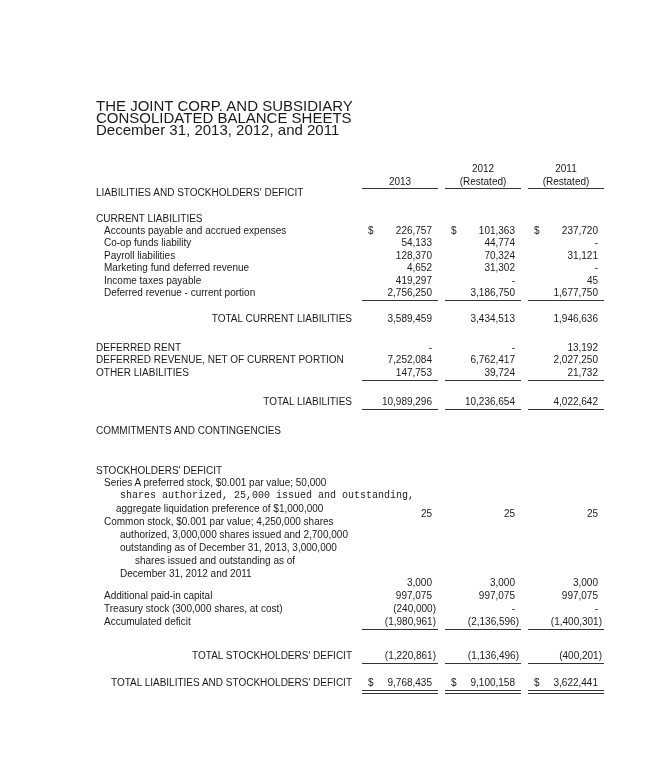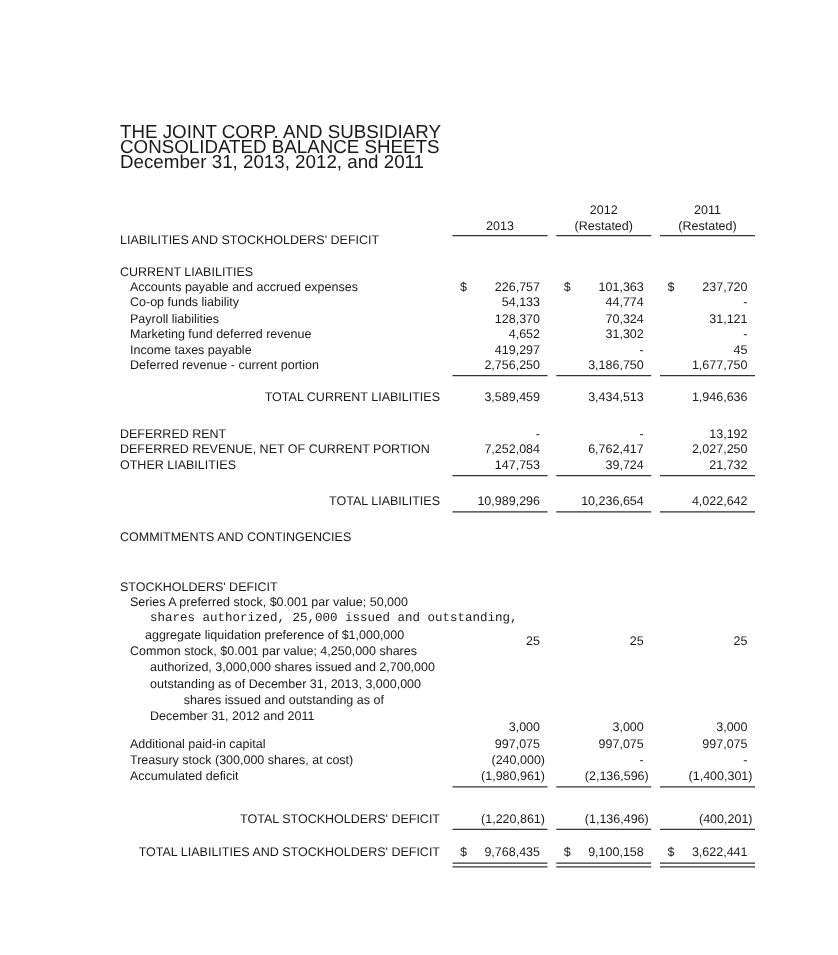--- a/index.html
+++ b/index.html
@@ -112,21 +112,21 @@
 <div class="abs lbl" style="left:104px; top:477px;">Series A preferred stock, $0.001 par value; 50,000</div>
 <div class="abs lbl" style="left:120px; top:490px;font-family:Liberation Mono, monospace;">shares authorized, 25,000 issued and outstanding,</div>
 <div class="abs lbl" style="left:116px; top:503px;">aggregate liquidation preference of $1,000,000</div>
 <div class="abs num" style="left:362px; width:70px; top:508px;">25</div>
 <div class="abs num" style="left:445px; width:70px; top:508px;">25</div>
 <div class="abs num" style="left:528px; width:70px; top:508px;">25</div>
 
 <div class="abs lbl" style="left:104px; top:516px;">Common stock, $0.001 par value; 4,250,000 shares</div>
 <div class="abs lbl" style="left:120px; top:529px;">authorized, 3,000,000 shares issued and 2,700,000</div>
 <div class="abs lbl" style="left:120px; top:542px;">outstanding as of December 31, 2013, 3,000,000</div>
-<div class="abs lbl" style="left:132px; top:555px;padding-left:15px;">shares issued and outstanding as of</div>
+<div class="abs lbl" style="left:120px; top:555px;padding-left:15px;">shares issued and outstanding as of</div>
 <div class="abs lbl" style="left:120px; top:568px;">December 31, 2012 and 2011</div>
 <div class="abs num" style="left:362px; width:70px; top:577px;">3,000</div>
 <div class="abs num" style="left:445px; width:70px; top:577px;">3,000</div>
 <div class="abs num" style="left:528px; width:70px; top:577px;">3,000</div>
 
 <div class="abs lbl" style="left:104px; top:590px;">Additional paid-in capital</div>
 <div class="abs num" style="left:362px; width:70px; top:590px;">997,075</div>
 <div class="abs num" style="left:445px; width:70px; top:590px;">997,075</div>
 <div class="abs num" style="left:528px; width:70px; top:590px;">997,075</div>
 

